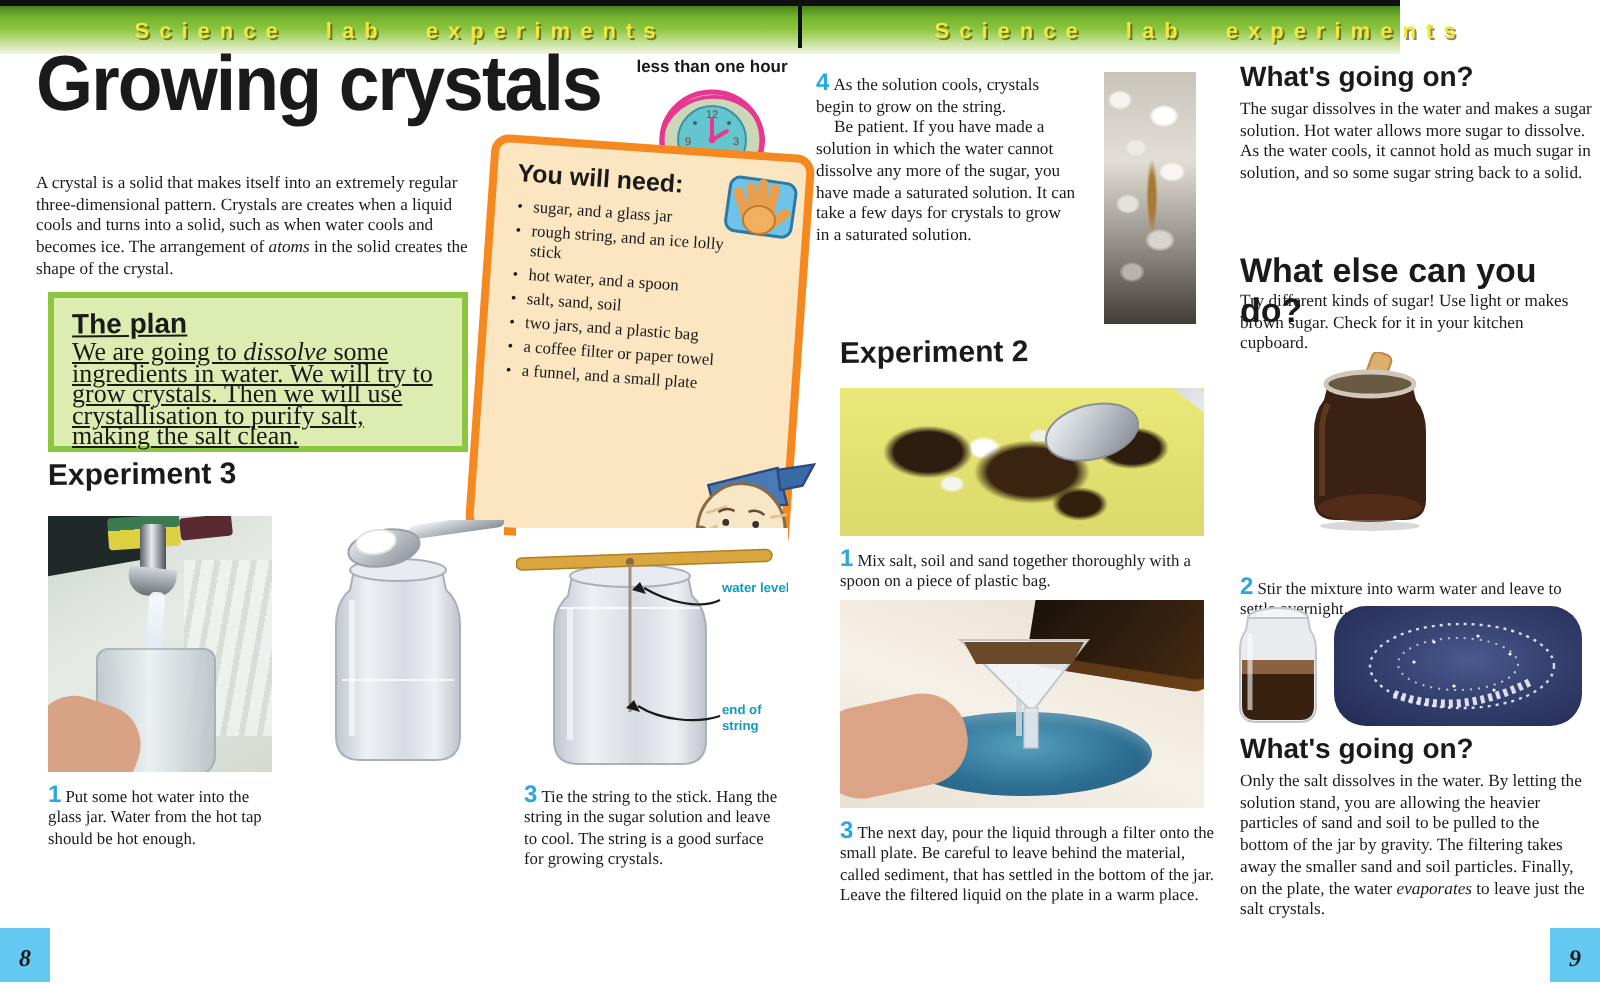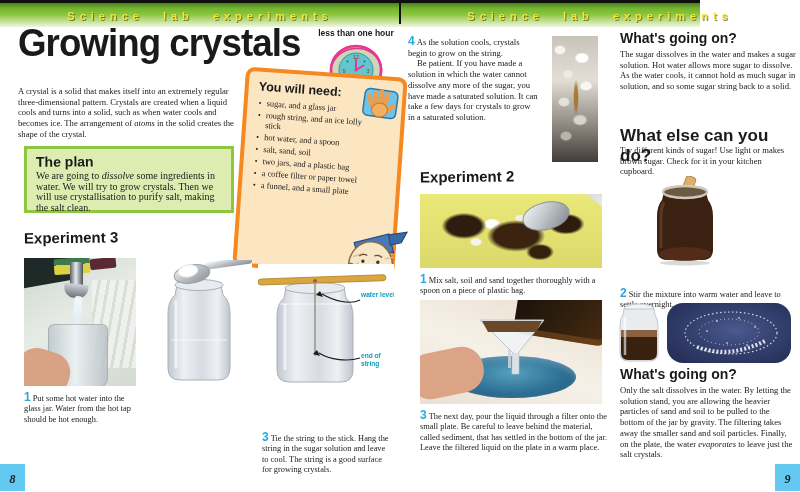--- a/index.html
+++ b/index.html
@@ -26,23 +26,23 @@
   .page-badge span{font-family:"Liberation Serif",serif;font-style:italic;font-weight:bold;
                    font-size:12px;line-height:30px;}
 
   
   .title{left:18px;top:22px;font-size:39px;letter-spacing:-1px;transform:scaleX(.94);
          transform-origin:left;line-height:42px;}
   .time-badge{left:316px;top:28px;width:80px;text-align:center;}
   .time-label{font-family:"Liberation Sans",sans-serif;font-weight:bold;font-size:8.5px;}
   .intro{left:18px;top:86px;width:216px;}
   .plan-box{left:24px;top:146px;width:186px;height:52px;background:#ddedb2;
-            border:3px solid #8dc63f;padding:4px 9px 5px 9px;}
+            border:3px solid #8dc63f;padding:4px 9px 18px 9px;text-decoration:underline;}
   .plan-head{font-size:14px;line-height:16px;transform:rotate(-.5deg);}
-  .plan-body{font-size:10px;line-height:10.6px;margin-top:2px;}
+  .plan-body{font-size:13px;line-height:10.6px;margin-top:2px;}
 
   .need-card{left:239px;top:72px;width:136px;height:176px;background:#fce5c1;
              border:4px solid #f5881f;border-radius:9px;transform:rotate(4deg);
              padding:8px 8px 8px 10px;}
   .need-head{font-size:12.5px;line-height:14px;}
   .need-list{margin:5px 0 0 0;padding:0 0 0 9px;list-style:none;width:112px;}
   .need-list li{font-size:8.4px;line-height:10px;margin-bottom:2px;position:relative;}
   .need-list li::before{content:"•";position:absolute;left:-8px;top:0;font-size:8px;}
 
   .exp-head{font-size:15px;transform:rotate(-.6deg);}
@@ -67,21 +67,21 @@
     border:1px solid rgba(150,160,165,.6);
     background:linear-gradient(90deg,rgba(188,198,204,.85),rgba(236,241,243,.9) 45%,rgba(183,193,199,.85));}
   .p1-hand{left:-8px;bottom:-8px;width:54px;height:44px;background:#d8a284;border-radius:20px;transform:rotate(18deg);}
 
   .photo2{left:146px;top:260px;width:106px;height:126px;background:#fff;}
   .photo3{left:258px;top:264px;width:136px;height:124px;background:#fff;}
   .jar-label{position:absolute;width:34px;color:#0f9bc0;font-family:"Liberation Sans",sans-serif;
     font-weight:bold;font-size:6.6px;line-height:7.6px;}
   .cap1{left:24px;top:392px;width:112px;}
   .cap2{left:144px;top:392px;width:114px;}
-  .cap3{left:262px;top:392px;width:130px;margin-top:40px;}
+  .cap3{left:262px;top:392px;width:130px;}
   .badge-8{left:0;top:464px;}
 
   
   .step4-col{left:408px;top:36px;width:130px;}
   .step4-col p{margin:0;}
   .step4-col .p2{text-indent:9px;}
   .crystal-photo{left:552px;top:36px;width:46px;height:126px;background:
     radial-gradient(10px 8px at 8px 14px,#f5f3ef 0 45%,rgba(0,0,0,0) 62%),
     radial-gradient(12px 9px at 30px 22px,#ffffff 0 45%,rgba(0,0,0,0) 62%),
     radial-gradient(9px 7px at 16px 38px,#eceae4 0 45%,rgba(0,0,0,0) 62%),
@@ -161,21 +161,21 @@
       <circle cx="36.5" cy="21.5" r="1" fill="#2a6a7a"></circle>
         <circle cx="36.5" cy="38.5" r="1" fill="#2a6a7a"></circle>
       <circle cx="19.5" cy="21.5" r="1" fill="#2a6a7a"></circle>
         <circle cx="19.5" cy="38.5" r="1" fill="#2a6a7a"></circle>
       <line x1="28" y1="30" x2="28" y2="19.5" stroke="#e8378f" stroke-width="2" stroke-linecap="round"></line>
       <line x1="28" y1="30" x2="35.5" y2="25.5" stroke="#e8378f" stroke-width="2" stroke-linecap="round"></line>
       <circle cx="28" cy="30" r="1.6" fill="#e8378f"></circle>
     </svg>
   </div>
 
-  <div class="abs intro body-txt"><span>A crystal is a solid that makes itself into an extremely regular three-dimensional pattern. Crystals are created when a liquid cools and turns into a solid, such as when water cools and becomes ice. The arrangement of </span><i>atoms</i><span> in the solid creates the shape of the crystal.</span></div>
+  <div class="abs intro body-txt"><span>A crystal is a solid that makes itself into an extremely regular three-dimensional pattern. Crystals are creates when a liquid cools and turns into a solid, such as when water cools and becomes ice. The arrangement of </span><i>atoms</i><span> in the solid creates the shape of the crystal.</span></div>
 
   <div class="abs plan-box">
     <div class="plan-head comic">The plan</div>
     <div class="plan-body"><span>We are going to </span><i>dissolve</i><span> some ingredients in water. We will try to grow crystals. Then we will use crystallisation to purify salt, making the salt clean.</span></div>
   </div>
 
   <div class="abs need-card">
     <div class="need-head comic">You will need:</div>
     <svg width="38" height="34" viewBox="0 0 38 34" style="position:absolute;right:2px;top:6px">
       <rect x="2" y="4" width="33" height="27" rx="5" transform="rotate(4 18 17)" fill="#6fc2e8" stroke="#2a7aa8" stroke-width="1.5"></rect>

